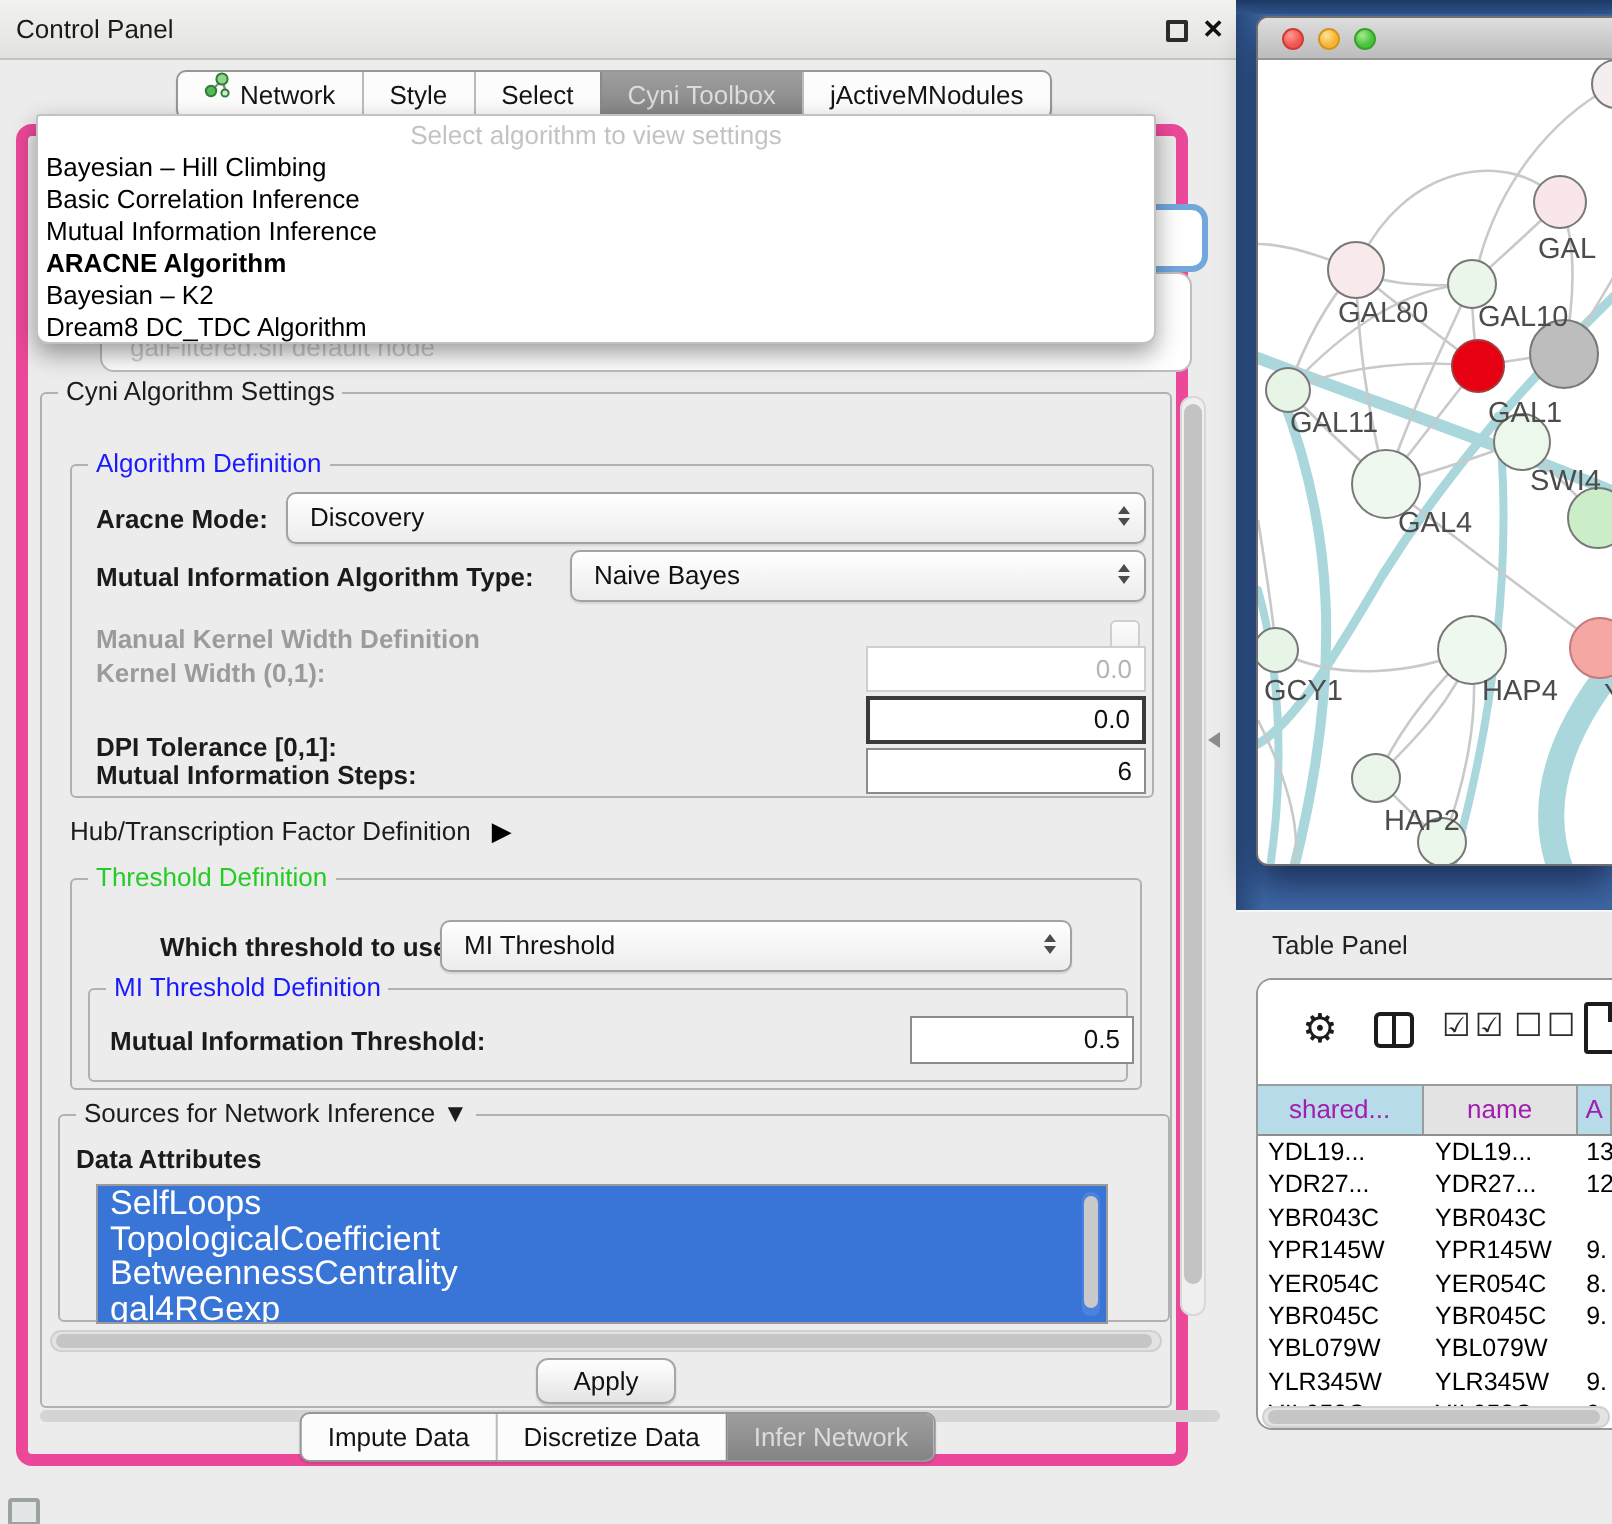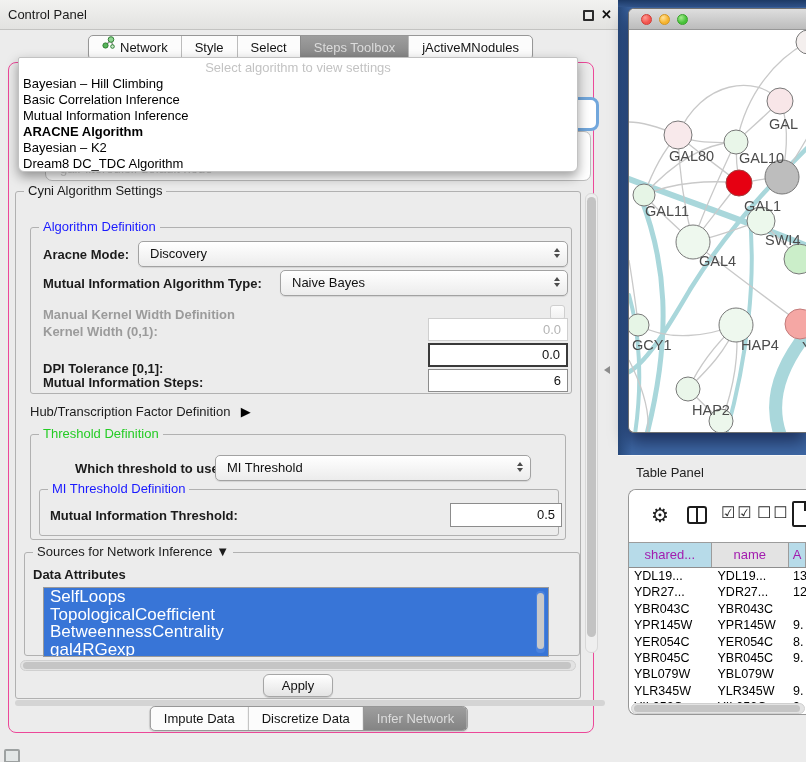--- a/index.html
+++ b/index.html
@@ -16,21 +16,21 @@
 
   
   .segbar { position:absolute; display:flex; height:25px; border:1px solid #979797; border-radius:5px;
     background:#fcfcfc; overflow:hidden; box-shadow:0 1px 1px rgba(0,0,0,.12); }
   .seg { font-size:13px; line-height:23px; padding:0 13px; color:#141414; border-left:1px solid #bcbcbc;
     display:flex; gap:5px; white-space:nowrap; }
   .seg:first-child { border-left:none; }
   .seg.sel { background:linear-gradient(#9e9e9e,#848484); color:#dcdcdc; border-left-color:#8a8a8a; }
 
   .content-panel { position:absolute; left:8px; top:62px; width:586px; height:671px;
-    border:1px solid #ec4899; border-radius:8px; background:#ececec;padding-left:19px; }
+    border:6px solid #ec4899; border-radius:8px; background:#ececec;padding-left:19px; }
 
   
   .frag-box { position:absolute; left:36px; top:68px; width:546px; height:50px; background:#fff;
     border:1px solid #bdbdbd; border-radius:7px; }
   .frag-text { position:absolute; left:14px; bottom:4px; font-size:13px; color:#cfcfcf; white-space:nowrap; }
   .frag-combo { position:absolute; left:524px; top:34px; width:66px; height:34px; background:#fff;
     border:3px solid #72a7dc; border-radius:8px; }
 
   
   .fset { position:absolute; border:1px solid #b1b1b1; border-radius:3px; }
@@ -156,21 +156,21 @@
       </svg>
       <span>Network</span>
     </div>
     <div class="seg">
       <span>Style</span>
     </div>
     <div class="seg">
       <span>Select</span>
     </div>
     <div class="seg sel">
-      <span>Steps Toolbox</span>
+      <span>Cyni Toolbox</span>
     </div>
     <div class="seg">
       <span>jActiveMNodules</span>
     </div>
   </div>
 
   <div class="content-panel">
 
     <div class="frag-box">
       <span class="frag-text">galFiltered.sif default node</span>

